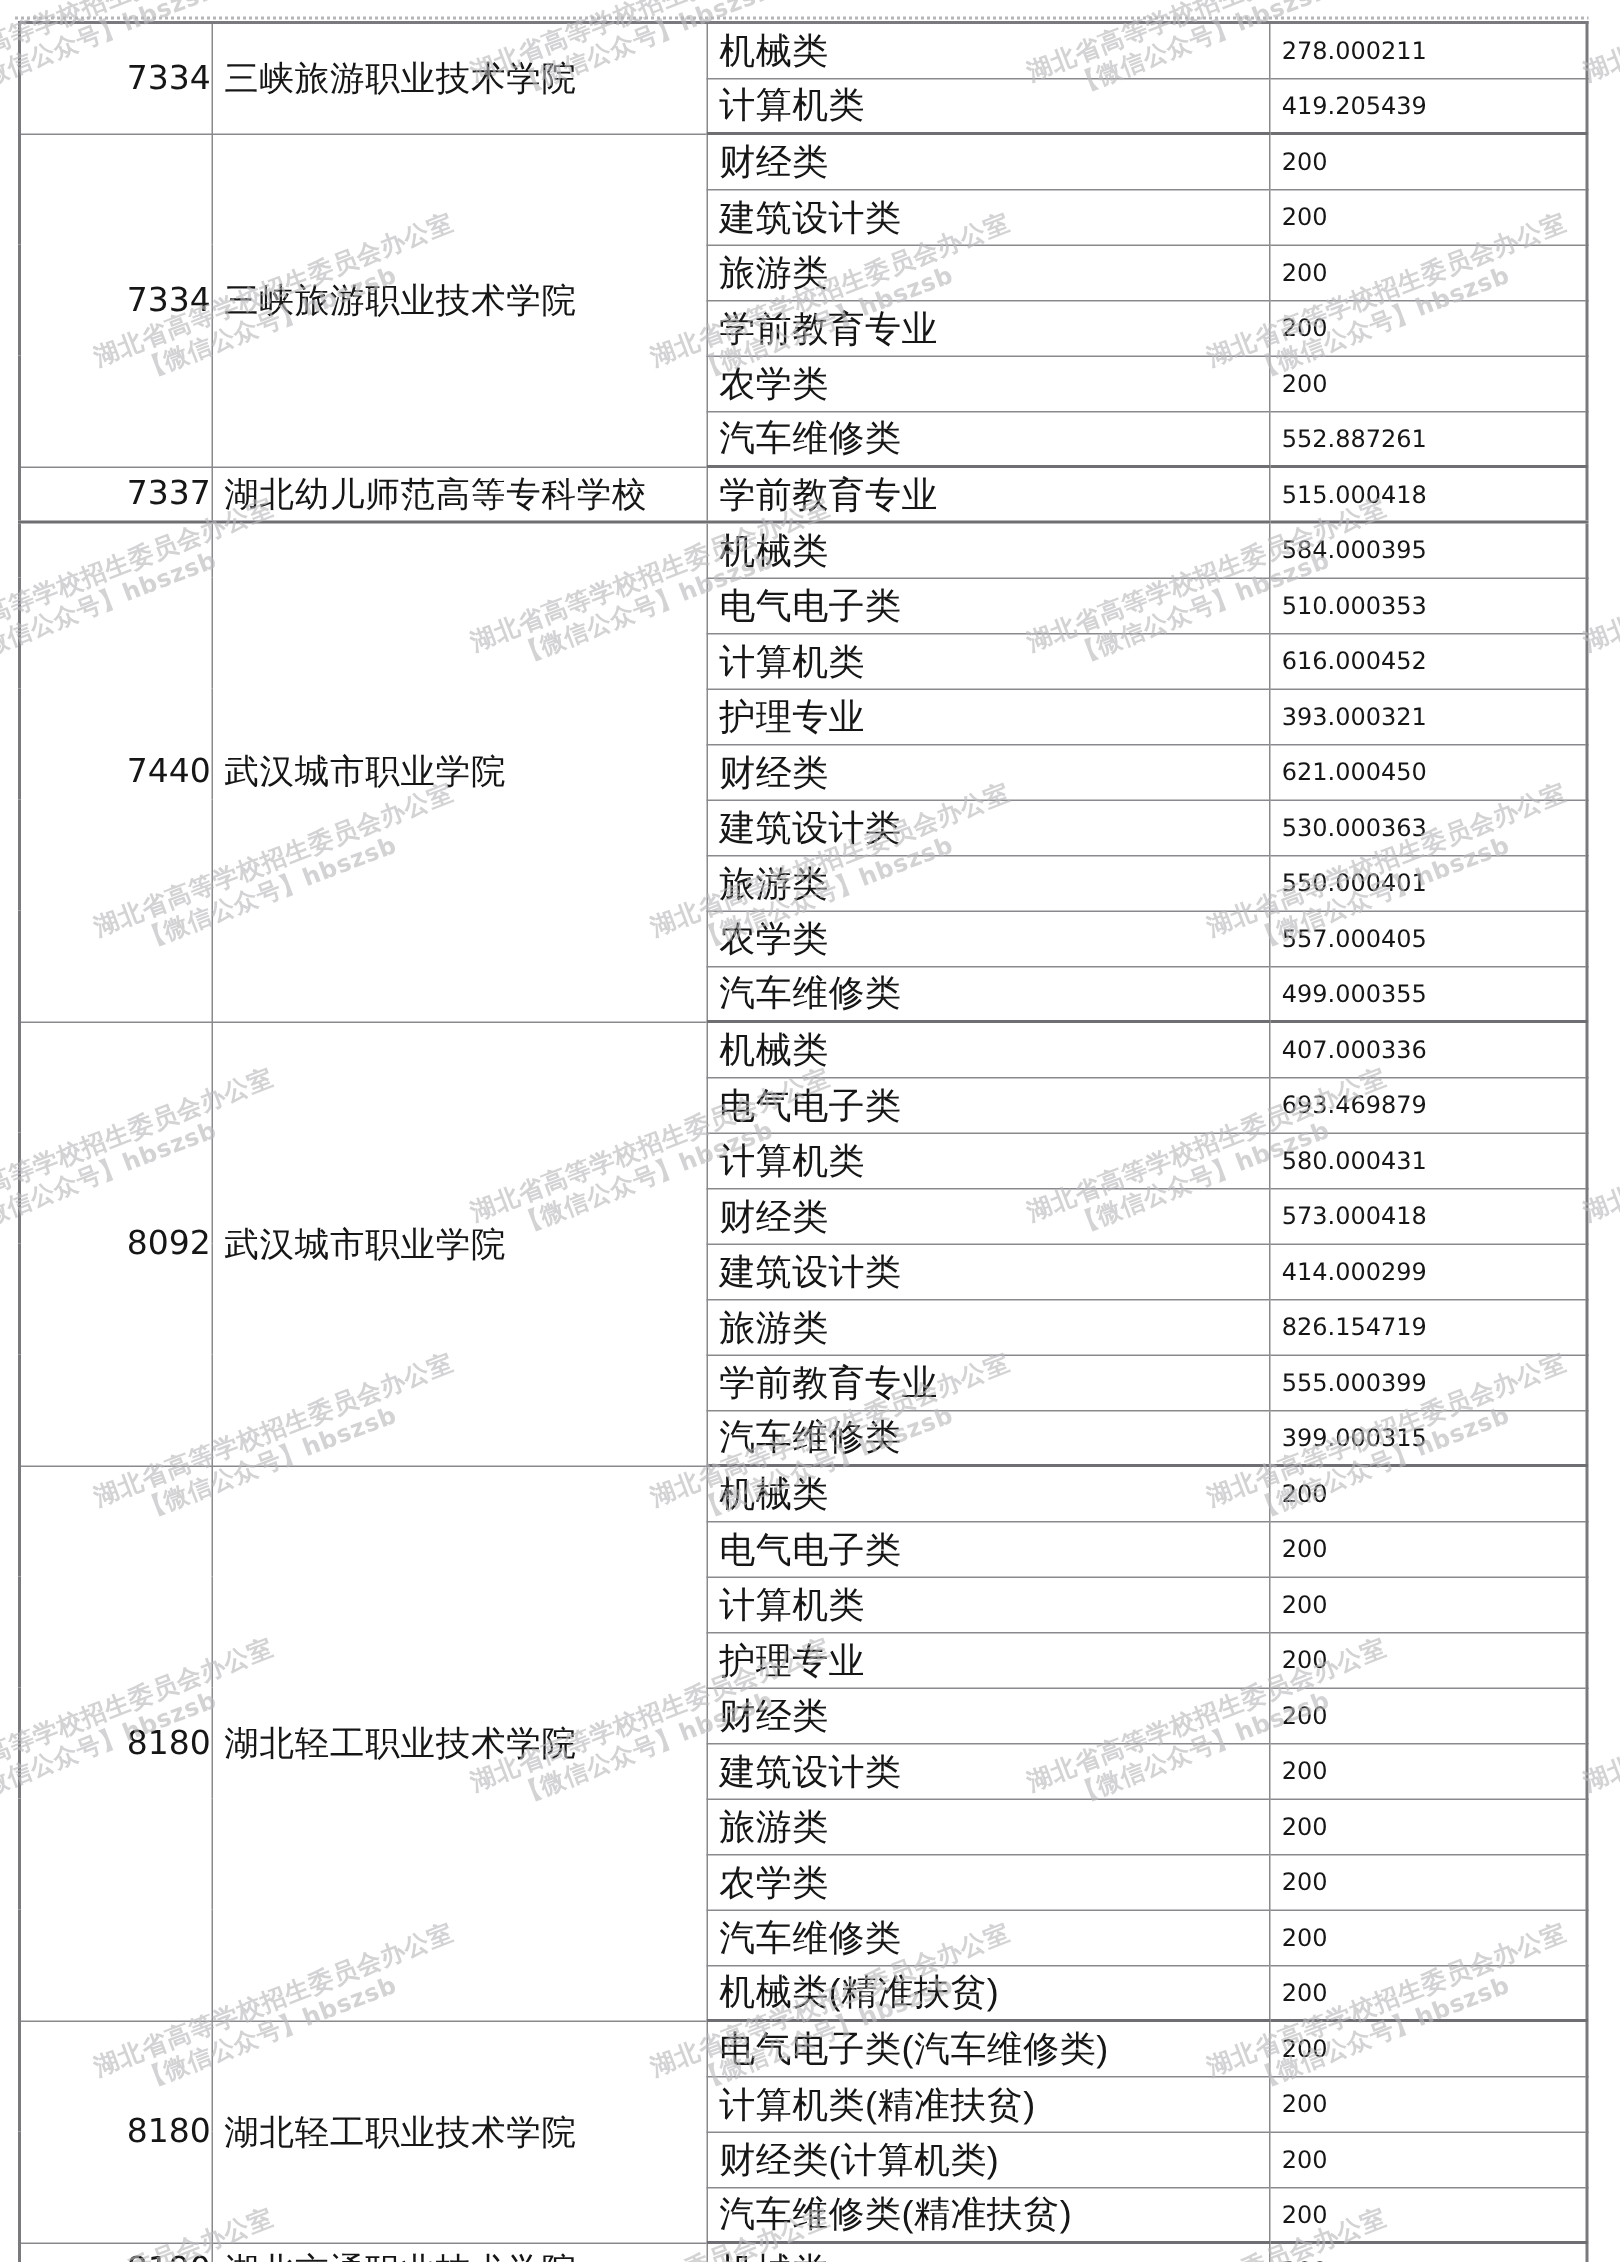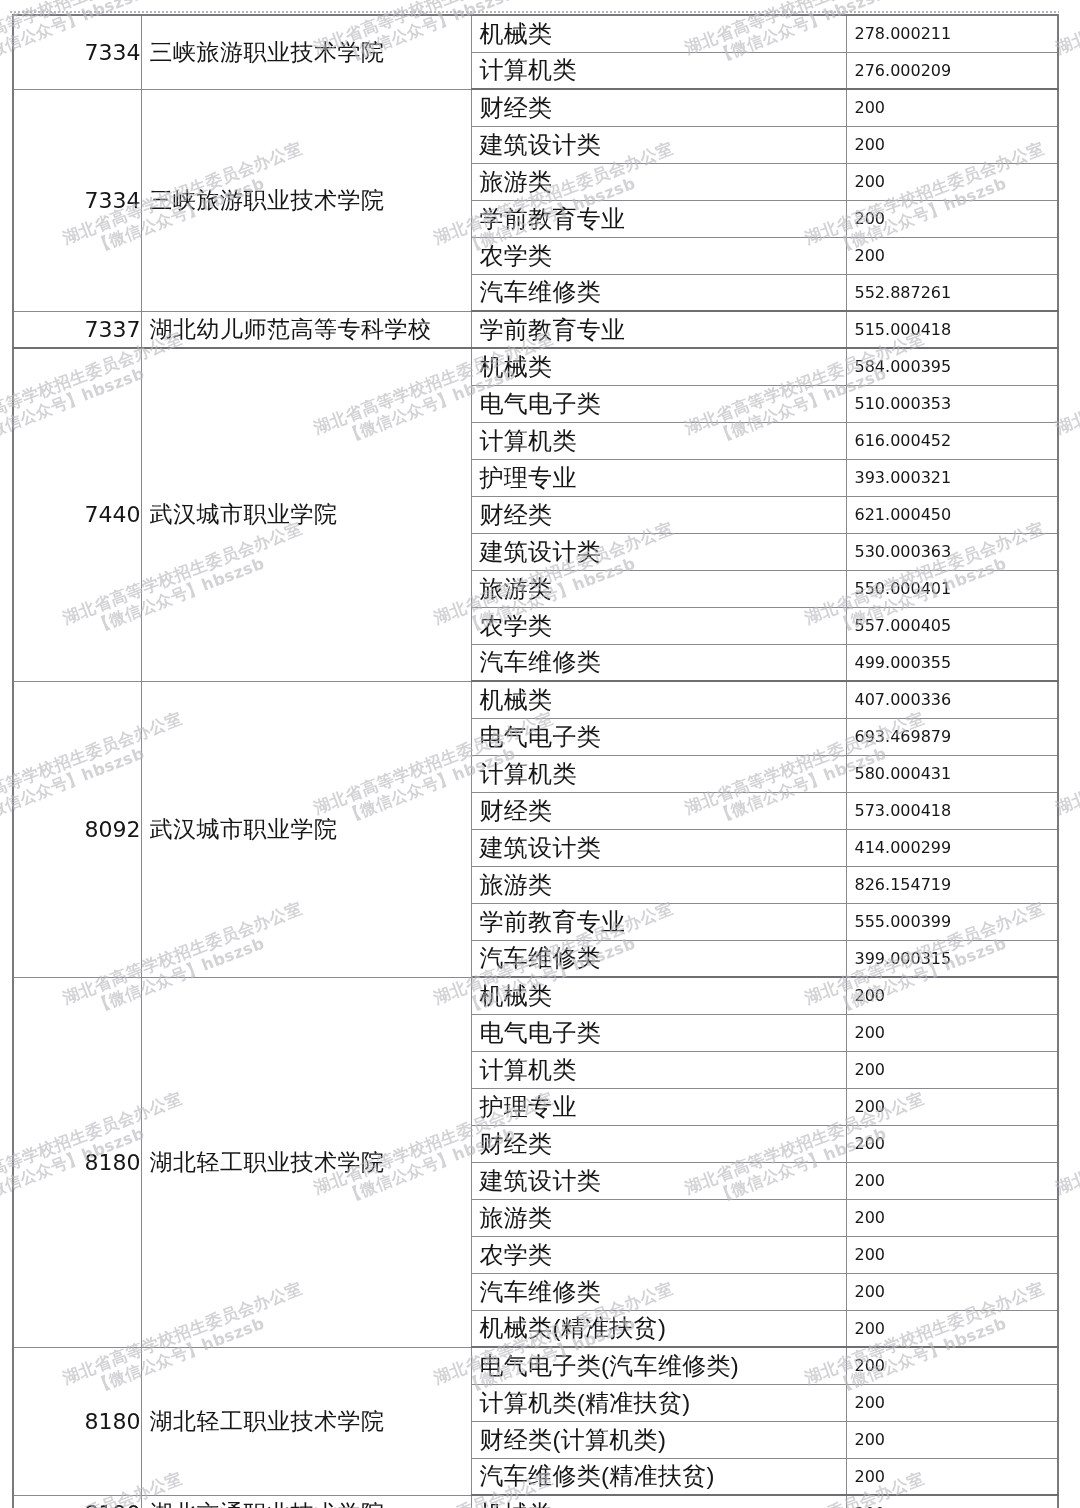--- a/index.html
+++ b/index.html
@@ -140,21 +140,21 @@
     </colgroup>
     <tbody id="table-body">
         <tr>
           <td class="code-cell" rowspan="2">7334</td>
           <td class="school-cell" rowspan="2">三峡旅游职业技术学院</td>
           <td class="prog-cell">机械类</td>
           <td class="score-cell">278.000211</td>
         </tr>
         <tr class="group-end">
           <td class="prog-cell">计算机类</td>
-          <td class="score-cell">276.000209</td>
+          <td class="score-cell">419.205439</td>
         </tr>
         <tr>
           <td class="code-cell" rowspan="6">7334</td>
           <td class="school-cell" rowspan="6">三峡旅游职业技术学院</td>
           <td class="prog-cell">财经类</td>
           <td class="score-cell">200</td>
         </tr>
         <tr>
           <td class="prog-cell">建筑设计类</td>
           <td class="score-cell">200</td>

